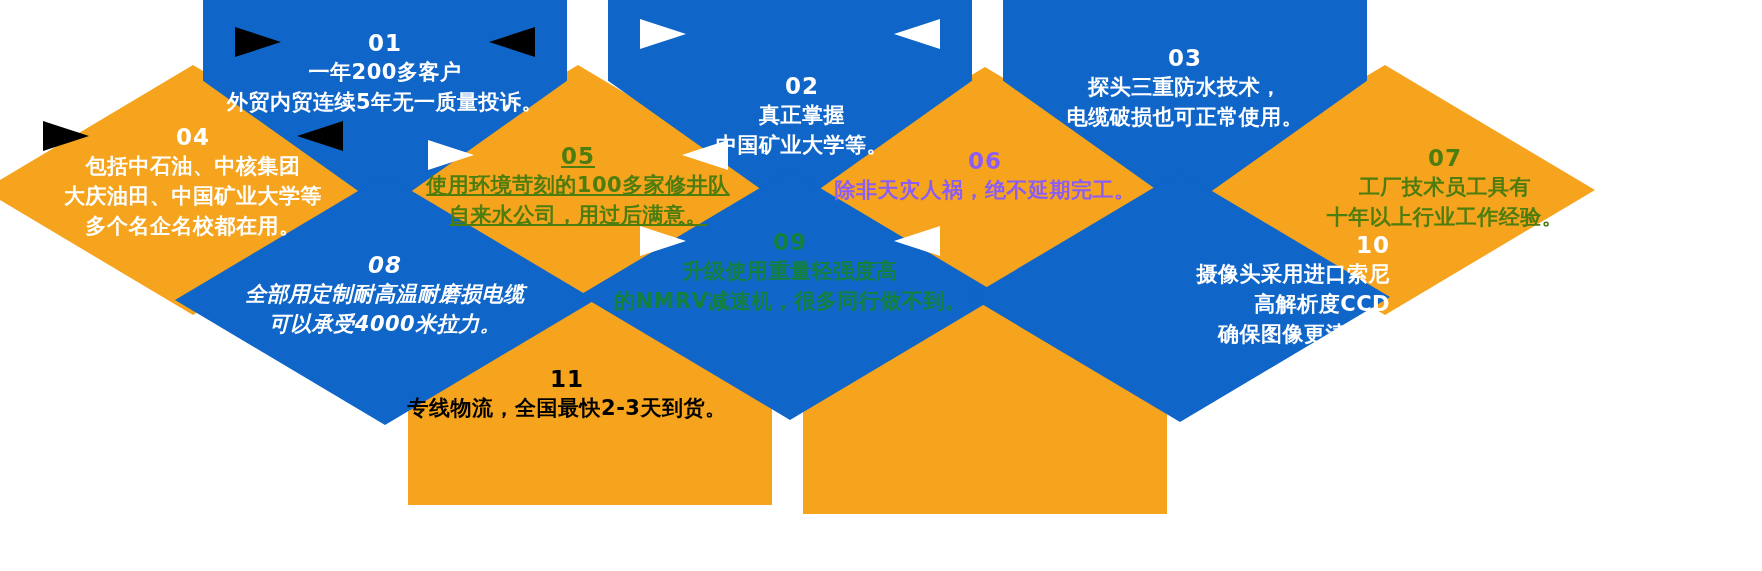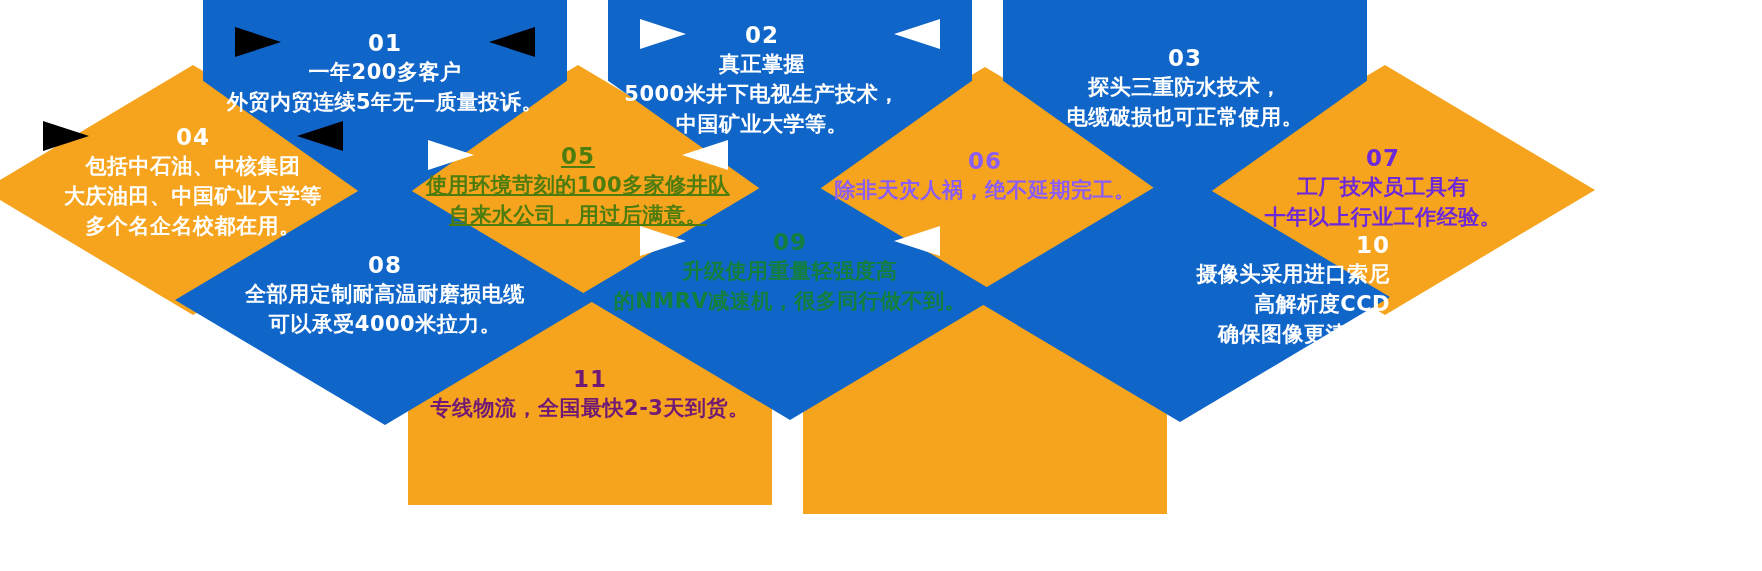--- a/index.html
+++ b/index.html
@@ -29,24 +29,23 @@
     <div class="decor" style="left: 235px; top: 27px; width: 46px; height: 30px; background: rgb(0, 0, 0); clip-path: polygon(0px 0px, 100% 50%, 0px 100%);"></div>
     <div class="decor" style="left: 489px; top: 27px; width: 46px; height: 30px; background: rgb(0, 0, 0); clip-path: polygon(100% 0px, 0px 50%, 100% 100%);"></div>
     <div class="content" style="left: 203px; top: -7px; width: 364px; height: 160px; color: rgb(255, 255, 255);">
       <div class="num">01</div>
       <div class="line">一年200多客户</div>
       <div class="line">外贸内贸连续5年无一质量投诉。</div>
     </div>
     <div class="hex" style="left: 608px; top: -25px; width: 364px; height: 235px; background: rgb(15, 101, 200); clip-path: polygon(0px 0px, 100% 0px, 100% 45%, 50% 100%, 0px 45%); z-index: 2;"></div>
     <div class="decor" style="left: 640px; top: 19px; width: 46px; height: 30px; background: rgb(255, 255, 255); clip-path: polygon(0px 0px, 100% 50%, 0px 100%);"></div>
     <div class="decor" style="left: 894px; top: 19px; width: 46px; height: 30px; background: rgb(255, 255, 255); clip-path: polygon(100% 0px, 0px 50%, 100% 100%);"></div>
-    <div class="content" style="left: 580px; top: 0px; width: 364px; height: 160px; color: rgb(255, 255, 255);">
+    <div class="content" style="left: 620px; top: 0px; width: 364px; height: 160px; color: rgb(255, 255, 255); justify-content: flex-end;">
       <div class="num">02</div>
       <div class="line">真正掌握</div>
-      <div class="line">5000米井下电视生产技术，</div>
       <div class="line">中国矿业大学等。</div>
     </div>
     <div class="hex" style="left: 1003px; top: -25px; width: 364px; height: 235px; background: rgb(15, 101, 200); clip-path: polygon(0px 0px, 100% 0px, 100% 45%, 50% 100%, 0px 45%); z-index: 2;"></div>
     <div class="content" style="left: 1003px; top: 8px; width: 364px; height: 160px; color: rgb(255, 255, 255);">
       <div class="num">03</div>
       <div class="line">探头三重防水技术，</div>
       <div class="line">电缆破损也可正常使用。</div>
     </div>
     <div class="hex" style="left: -17px; top: 65px; width: 420px; height: 250px; background: rgb(246, 164, 29); clip-path: polygon(50% 0px, 100% 50%, 50% 100%, 0px 50%); z-index: 1;"></div>
     <div class="decor" style="left: 43px; top: 121px; width: 46px; height: 30px; background: rgb(0, 0, 0); clip-path: polygon(0px 0px, 100% 50%, 0px 100%);"></div>
@@ -64,45 +63,45 @@
       <div class="num">05</div>
       <div class="line">使用环境苛刻的100多家修井队</div>
       <div class="line">自来水公司，用过后满意。</div>
     </div>
     <div class="hex" style="left: 775px; top: 67px; width: 420px; height: 250px; background: rgb(246, 164, 29); clip-path: polygon(50% 0px, 100% 50%, 50% 100%, 0px 50%); z-index: 1;"></div>
     <div class="content" style="left: 775px; top: 96px; width: 420px; height: 160px; color: #8b5cf6;">
       <div class="num">06</div>
       <div class="line">除非天灾人祸，绝不延期完工。</div>
     </div>
     <div class="hex" style="left: 1175px; top: 65px; width: 420px; height: 250px; background: rgb(246, 164, 29); clip-path: polygon(50% 0px, 100% 50%, 50% 100%, 0px 50%); z-index: 1;"></div>
-    <div class="content" style="left: 1173px; top: 108px; width: 420px; height: 160px; color: #6d28d9;">
+    <div class="content" style="left: 1235px; top: 108px; width: 420px; height: 160px; color: #4d7c0f;">
       <div class="num">07</div>
       <div class="line">工厂技术员工具有</div>
       <div class="line">十年以上行业工作经验。</div>
     </div>
     <div class="hex" style="left: 175px; top: 175px; width: 420px; height: 250px; background: rgb(15, 101, 200); clip-path: polygon(50% 0px, 100% 50%, 50% 100%, 0px 50%); z-index: 2;"></div>
-    <div class="content" style="left: 175px; top: 215px; width: 420px; height: 160px; color: rgb(255, 255, 255);">
+    <div class="content" style="left: 175px; top: 215px; width: 420px; height: 160px; color: rgb(255, 255, 255); font-style: italic;">
       <div class="num">08</div>
       <div class="line">全部用定制耐高温耐磨损电缆</div>
       <div class="line">可以承受4000米拉力。</div>
     </div>
     <div class="hex" style="left: 580px; top: 170px; width: 420px; height: 250px; background: rgb(15, 101, 200); clip-path: polygon(50% 0px, 100% 50%, 50% 100%, 0px 50%); z-index: 2;"></div>
     <div class="decor" style="left: 640px; top: 226px; width: 46px; height: 30px; background: rgb(255, 255, 255); clip-path: polygon(0px 0px, 100% 50%, 0px 100%);"></div>
     <div class="decor" style="left: 894px; top: 226px; width: 46px; height: 30px; background: rgb(255, 255, 255); clip-path: polygon(100% 0px, 0px 50%, 100% 100%);"></div>
     <div class="content" style="left: 580px; top: 192px; width: 420px; height: 160px; color: #15803d;">
       <div class="num">09</div>
       <div class="line">升级使用重量轻强度高</div>
       <div class="line">的NMRV减速机，很多同行做不到。</div>
     </div>
     <div class="hex" style="left: 970px; top: 172px; width: 420px; height: 250px; background: rgb(15, 101, 200); clip-path: polygon(50% 0px, 100% 50%, 50% 100%, 0px 50%); z-index: 2;"></div>
     <div class="content" style="left: 970px; top: 210px; width: 420px; height: 160px; color: rgb(255, 255, 255); align-items: flex-end;">
       <div class="num">10</div>
       <div class="line">摄像头采用进口索尼</div>
       <div class="line">高解析度CCD</div>
       <div class="line">确保图像更清晰。</div>
     </div>
     <div class="hex" style="left: 408px; top: 279px; width: 364px; height: 226px; background: rgb(246, 164, 29); clip-path: polygon(50% 0px, 100% 55%, 100% 100%, 0px 100%, 0px 55%); z-index: 1;"></div>
-    <div class="content" style="left: 408px; top: 314px; width: 364px; height: 160px; color: #701a75;">
+    <div class="content" style="left: 385px; top: 314px; width: 364px; height: 160px; color: #000000;">
       <div class="num">11</div>
       <div class="line">专线物流，全国最快2-3天到货。</div>
     </div>
     <div class="hex" style="left: 803px; top: 288px; width: 364px; height: 226px; background: rgb(246, 164, 29); clip-path: polygon(50% 0px, 100% 55%, 100% 100%, 0px 100%, 0px 55%); z-index: 1;"></div>
   </div>
 
 </body></html>

